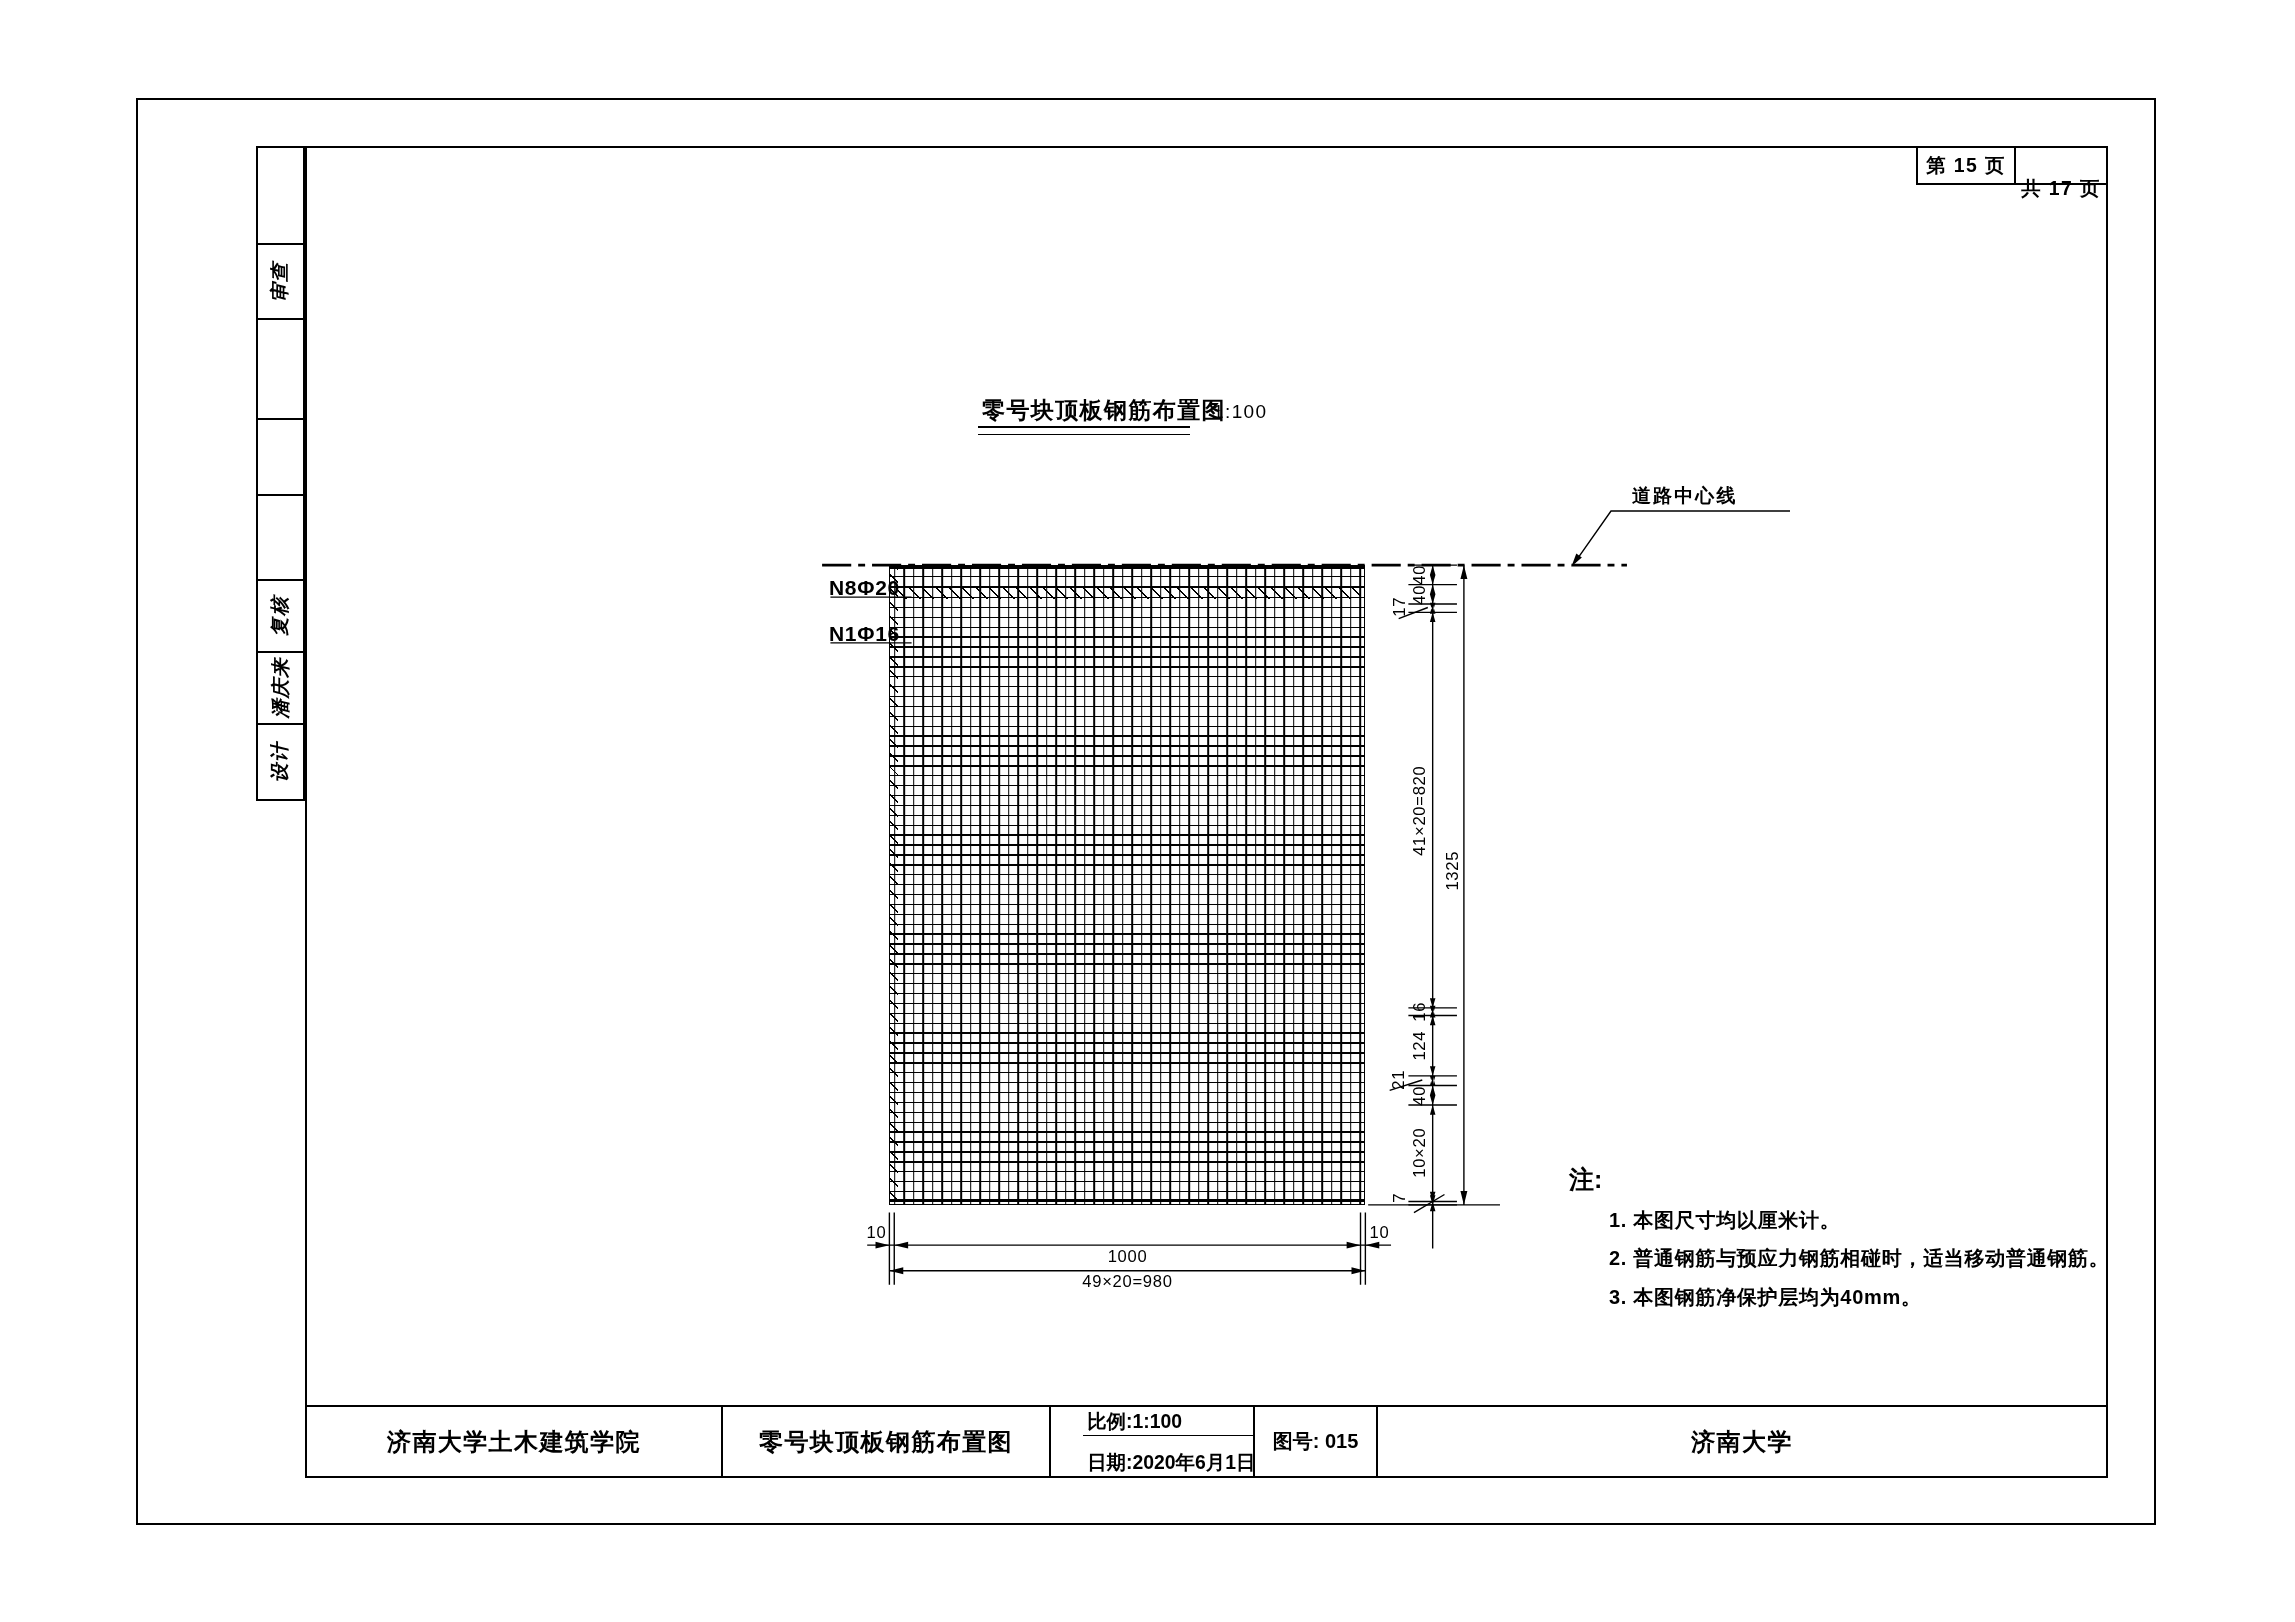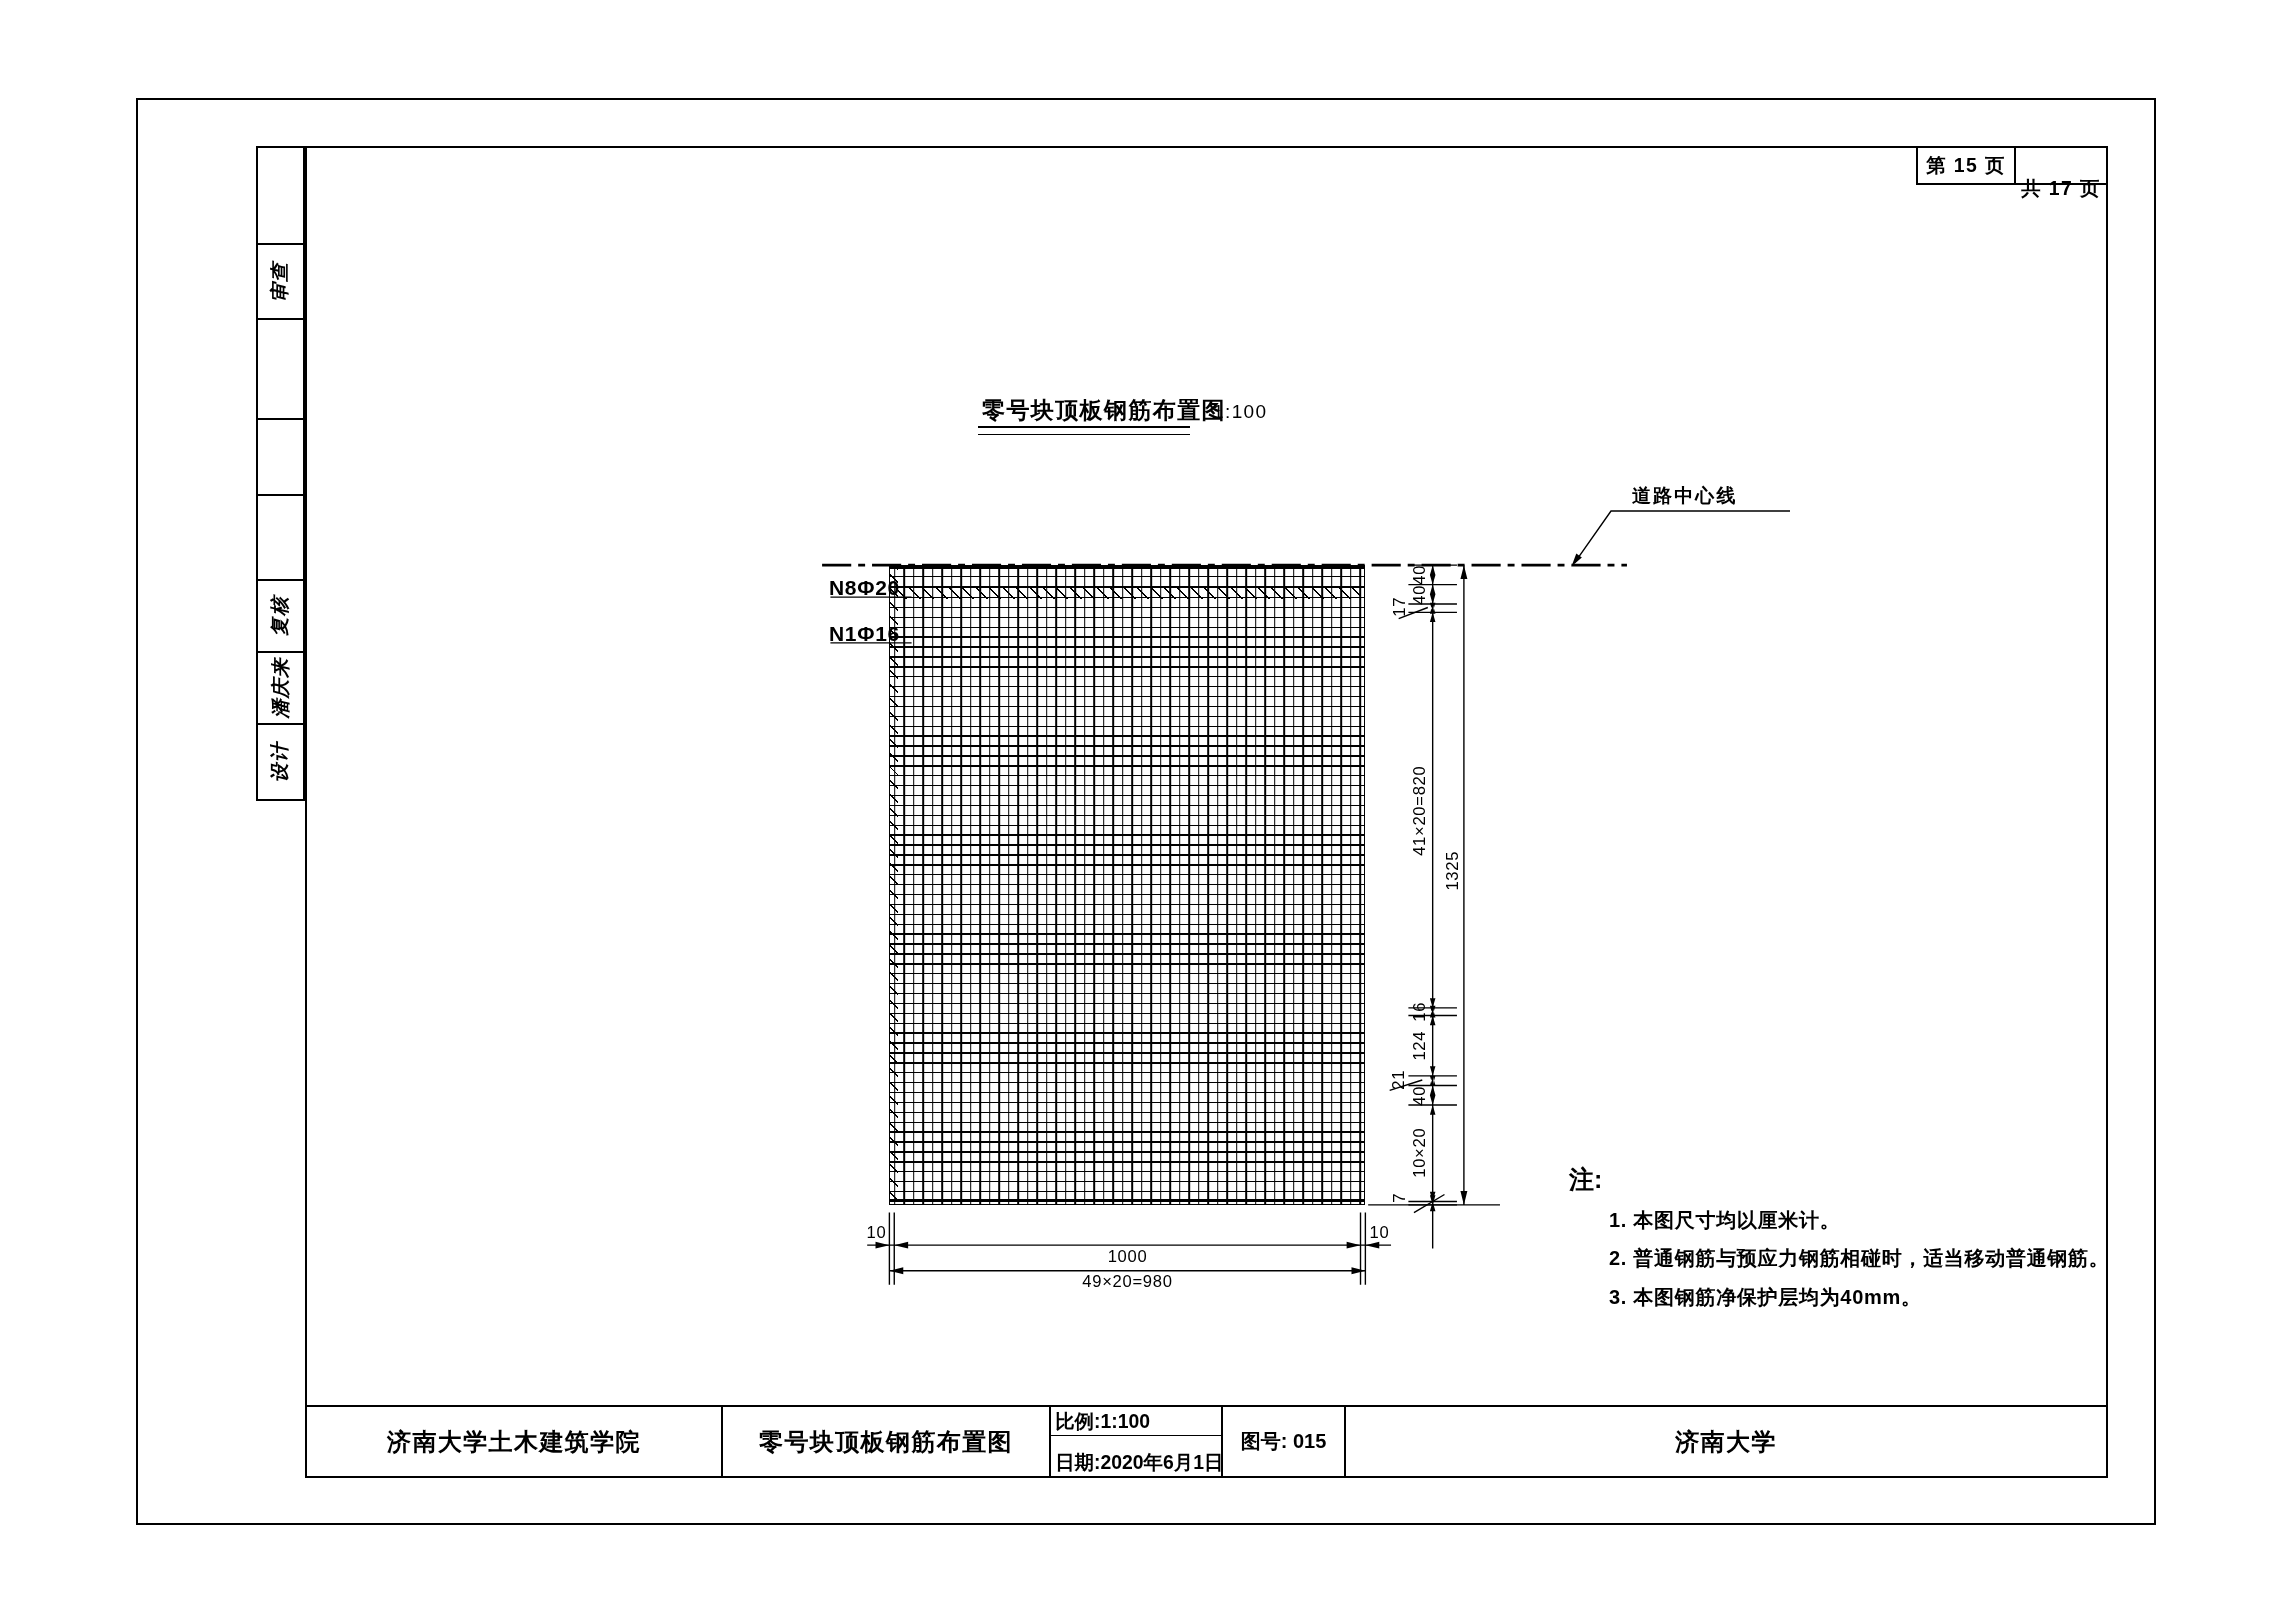--- a/index.html
+++ b/index.html
@@ -169,21 +169,21 @@
   <div class="hdim" style="left:1072px;top:1247px;">1000</div>
 
   <div class="note-h">注:</div>
   <div class="note" style="top:1207px;">1. 本图尺寸均以厘米计。</div>
   <div class="note" style="top:1245px;">2. 普通钢筋与预应力钢筋相碰时，适当移动普通钢筋。</div>
   <div class="note" style="top:1284px;">3. 本图钢筋净保护层均为40mm。</div>
 
   <div class="tblock">
     <div class="tb-cell tb-big" style="width:414px;">济南大学土木建筑学院</div>
     <div class="tb-cell tb-big" style="width:326px;">零号块顶板钢筋布置图</div>
-    <div class="tb-cell tb-split" style="width:170px;">
+    <div class="tb-cell tb-split" style="width:170px;padding-left:32px;">
       <div class="tb-row">比例:1:100</div>
       <div class="tb-row">日期:2020年6月1日</div>
     </div>
     <div class="tb-cell" style="width:121px;font-size:20px;">图号: 015</div>
     <div class="tb-cell tb-big" style="flex:1;text-align:center;">济南大学</div>
   </div>
 
 </div>
 
 

